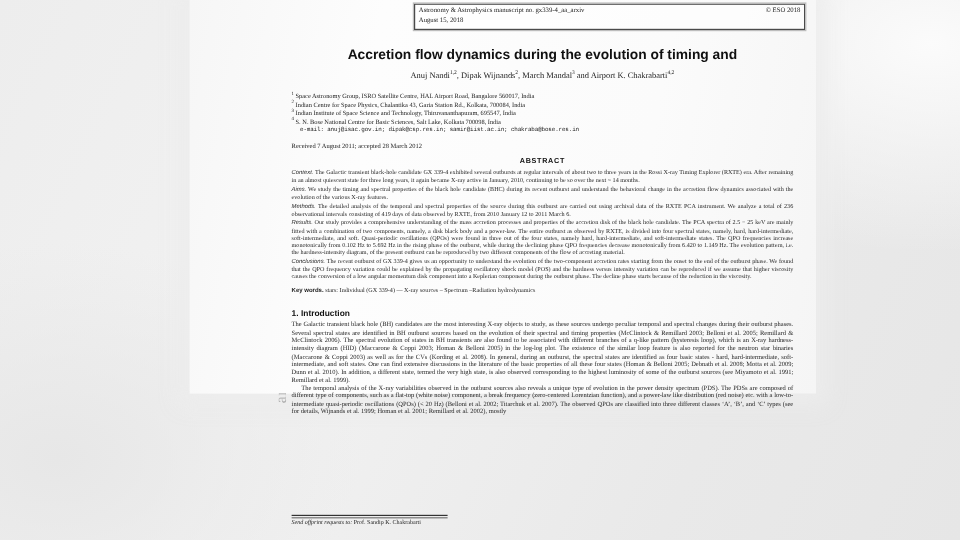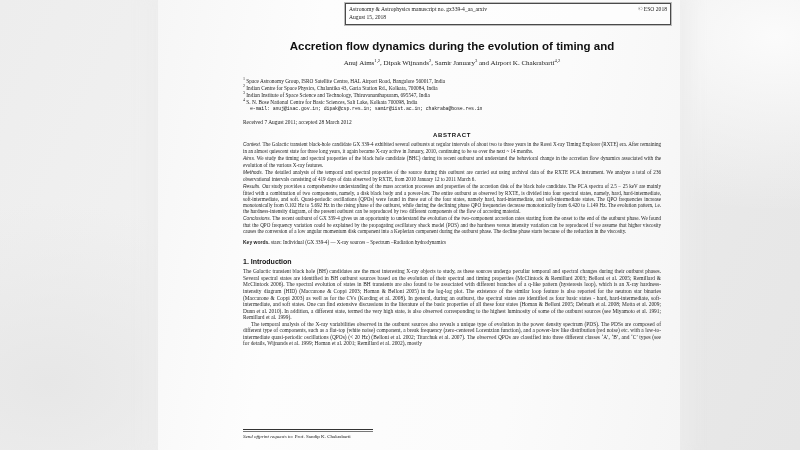--- a/index.html
+++ b/index.html
@@ -5,21 +5,21 @@
   html,body{margin:0;padding:0;}
   body{
     width:800px;height:450px;overflow:hidden;position:relative;
     background:
       radial-gradient(ellipse 420px 300px at 6% 85%, #e7e7e7 0%, rgba(231,231,231,0) 60%),
       radial-gradient(ellipse 500px 320px at 97% 8%, #fbfbfb 0%, rgba(251,251,251,0) 55%),
       linear-gradient(115deg,#ededed 0%,#f2f2f2 35%,#e9e9e9 75%,#e6e6e6 100%);
     font-family:"Liberation Serif", serif;color:#1c1c1c;
   }
   .page{
-    position:absolute;left:158px;top:0;width:522px;height:450px;
+    position:absolute;left:158px;top:0;width:522px;height:328px;
     background:linear-gradient(100deg,#f6f6f6 0%,#fdfdfd 28%,#fbfbfb 70%,#f5f5f5 100%);
     box-shadow:0 0 16px 10px rgba(236,236,236,0.85);
   }
   .watermark{
     position:absolute;left:234px;top:205px;
     transform:translate(-50%,-50%) rotate(-90deg);
     white-space:nowrap;font-size:13px;color:#595959;letter-spacing:.4px;
     font-family:"Liberation Serif", serif;
   }
   .header-box{
@@ -83,21 +83,21 @@
       <span>August 15, 2018</span>
     </div>
   </div>
 
   <div class="content">
 
     <div class="title">
       <div>Accretion flow dynamics during the evolution of timing and</div>
     </div>
 
-    <div class="authors"><span><span>Anuj Aims</span><sup>1,2</sup>, </span><span><span>Dipak Wijnands</span><sup>2</sup>, </span><span><span>Samir January</span><sup>3</sup> and </span><span><span>Airport K. Chakrabarti</span><sup>4,2</sup></span></div>
+    <div class="authors"><span><span>Anuj Nandi</span><sup>1,2</sup>, </span><span><span>Dipak Wijnands</span><sup>2</sup>, </span><span><span>March Mandal</span><sup>3</sup> and </span><span><span>Airport K. Chakrabarti</span><sup>4,2</sup></span></div>
 
     <div class="affils">
       <div>
           <div class="aff"><sup>1</sup> Space Astronomy Group, ISRO Satellite Centre, HAL Airport Road, Bangalore 560017, India</div>
           <div class="aff"><sup>2</sup> Indian Centre for Space Physics, Chalantika 43, Garia Station Rd., Kolkata, 700084, India</div>
           <div class="aff"><sup>3</sup> Indian Institute of Space Science and Technology, Thiruvananthapuram, 695547, India</div>
           <div class="aff"><sup>4</sup> S. N. Bose National Centre for Basic Sciences, Salt Lake, Kolkata 700098, India</div>
         </div>
       <div class="email">e-mail: anuj@isac.gov.in; dipak@csp.res.in; samir@iist.ac.in; chakraba@bose.res.in</div>
     </div>

